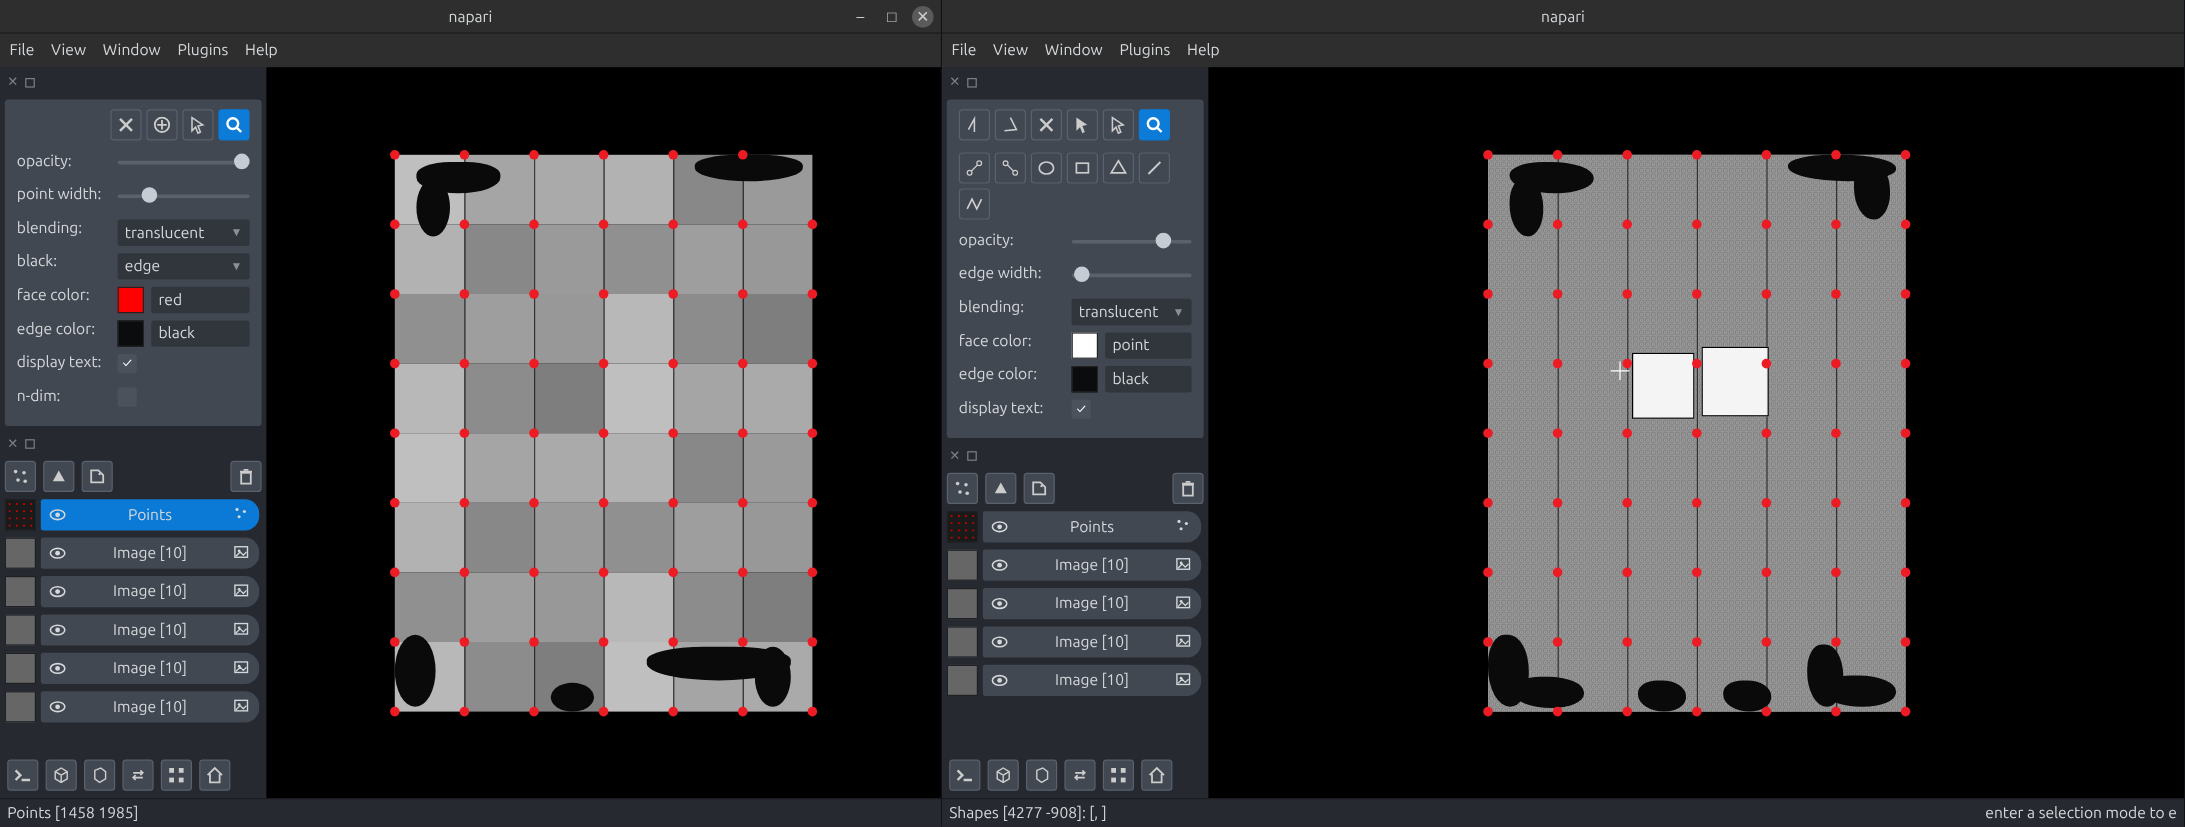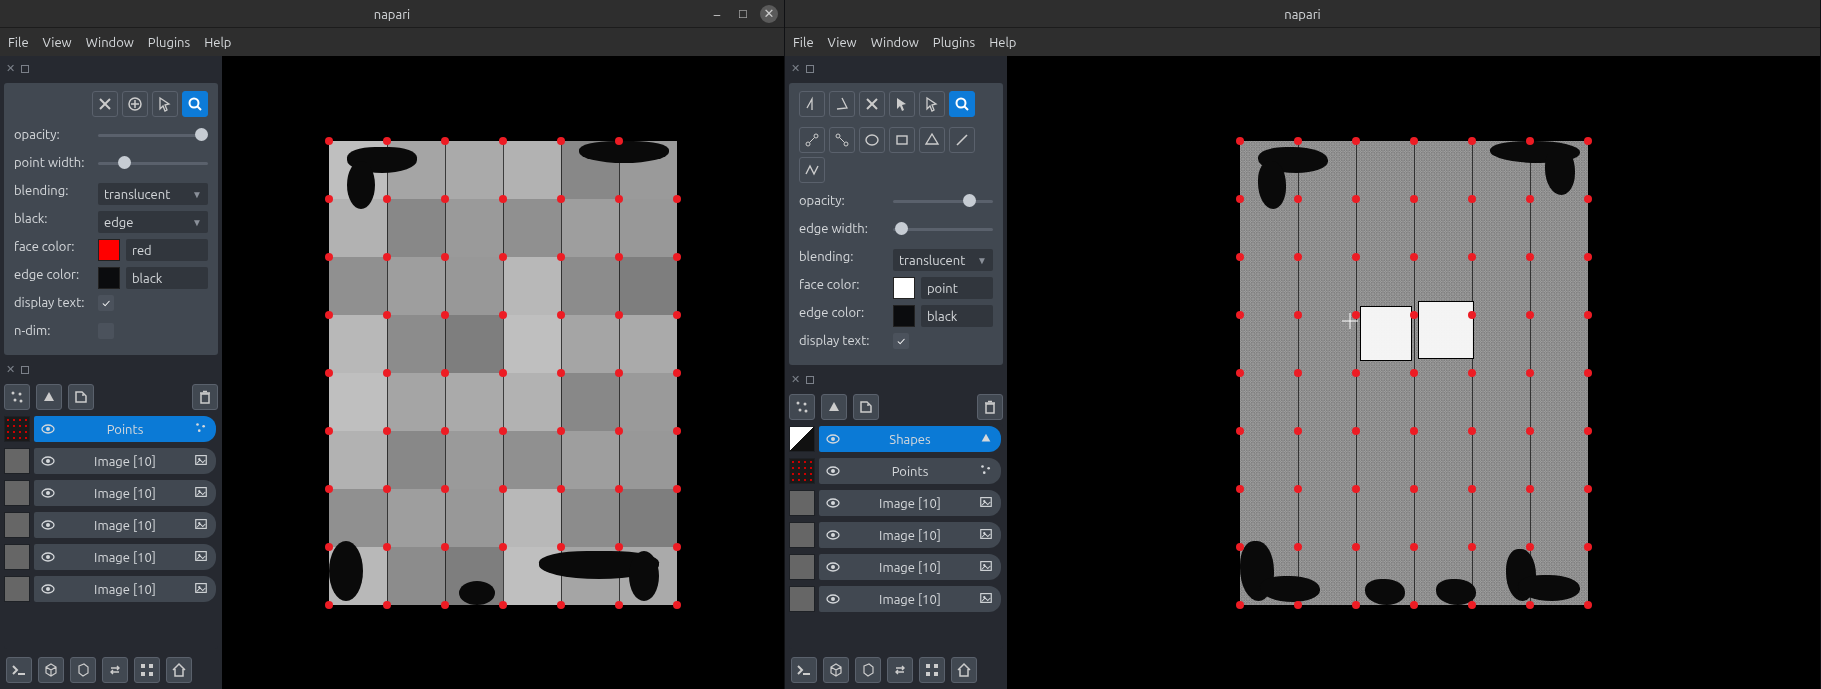--- a/index.html
+++ b/index.html
@@ -563,20 +563,23 @@
           <div class="point" style="left: 0px; top: 464px;"></div>
           <div class="point" style="left: 58px; top: 464px;"></div>
           <div class="point" style="left: 116px; top: 464px;"></div>
           <div class="point" style="left: 174px; top: 464px;"></div>
           <div class="point" style="left: 232px; top: 464px;"></div>
           <div class="point" style="left: 290px; top: 464px;"></div>
           <div class="point" style="left: 348px; top: 464px;"></div>
         </div>
     </div>
   </div>
+  <div class="status">
+      <span>Points [1458 1985]</span>
+    </div>
 </div>
 
 <div class="window win-right">
   <div class="titlebar">
     <span>napari</span>
   </div>
   <div class="menubar">
     <span>File</span>
     <span>View</span>
     <span>Window</span>
@@ -731,35 +734,20 @@
           <span class="spacer"></span>
           <span class="tool-btn">
               <svg viewBox="0 0 16 16">
                 <rect x="4" y="5" width="8" height="9" fill="none" stroke="#ccc" stroke-width="1.5"></rect>
                 <line x1="3" y1="4" x2="13" y2="4" stroke="#ccc" stroke-width="1.5"></line>
                 <line x1="6" y1="2.5" x2="10" y2="2.5" stroke="#ccc" stroke-width="1.5"></line>
               </svg>
             </span>
         </div>
         <div class="layer-list" id="right-layer-list">
-            <div class="layer-row selected">
-              <span class="thumb" style="background:linear-gradient(135deg,#fff 50%,#111 50%);"></span>
-              <span class="pill">
-                <span class="eye">
-                  <svg viewBox="0 0 16 16" width="16" height="16">
-                    <ellipse cx="8" cy="8" rx="6" ry="4" fill="none" stroke="#d5d8db" stroke-width="1.3"></ellipse>
-                    <circle cx="8" cy="8" r="2" fill="#d5d8db"></circle>
-                  </svg>
-                </span>
-                <span class="name">Shapes</span>
-                <span class="ric"><svg viewBox="0 0 16 16" width="14" height="14">
-                    <polygon points="3,12 8,3 13,12" fill="#d5d8db"></polygon>
-                  </svg></span>
-              </span>
-            </div>
             <div class="layer-row">
               <span class="thumb" style="background:#1a1a1a;background-image:radial-gradient(#c00 1px,transparent 1px);background-size:6px 6px;"></span>
               <span class="pill">
                 <span class="eye">
                   <svg viewBox="0 0 16 16" width="16" height="16">
                     <ellipse cx="8" cy="8" rx="6" ry="4" fill="none" stroke="#d5d8db" stroke-width="1.3"></ellipse>
                     <circle cx="8" cy="8" r="2" fill="#d5d8db"></circle>
                   </svg>
                 </span>
                 <span class="name">Points</span>
@@ -960,13 +948,17 @@
           <div class="point" style="left: 0px; top: 464px;"></div>
           <div class="point" style="left: 58px; top: 464px;"></div>
           <div class="point" style="left: 116px; top: 464px;"></div>
           <div class="point" style="left: 174px; top: 464px;"></div>
           <div class="point" style="left: 232px; top: 464px;"></div>
           <div class="point" style="left: 290px; top: 464px;"></div>
           <div class="point" style="left: 348px; top: 464px;"></div>
         </div>
     </div>
   </div>
+  <div class="status">
+      <span>Shapes [4277 -908]: [, ]</span>
+      <span>enter a selection mode to e</span>
+    </div>
 </div>
 
 </body></html>

